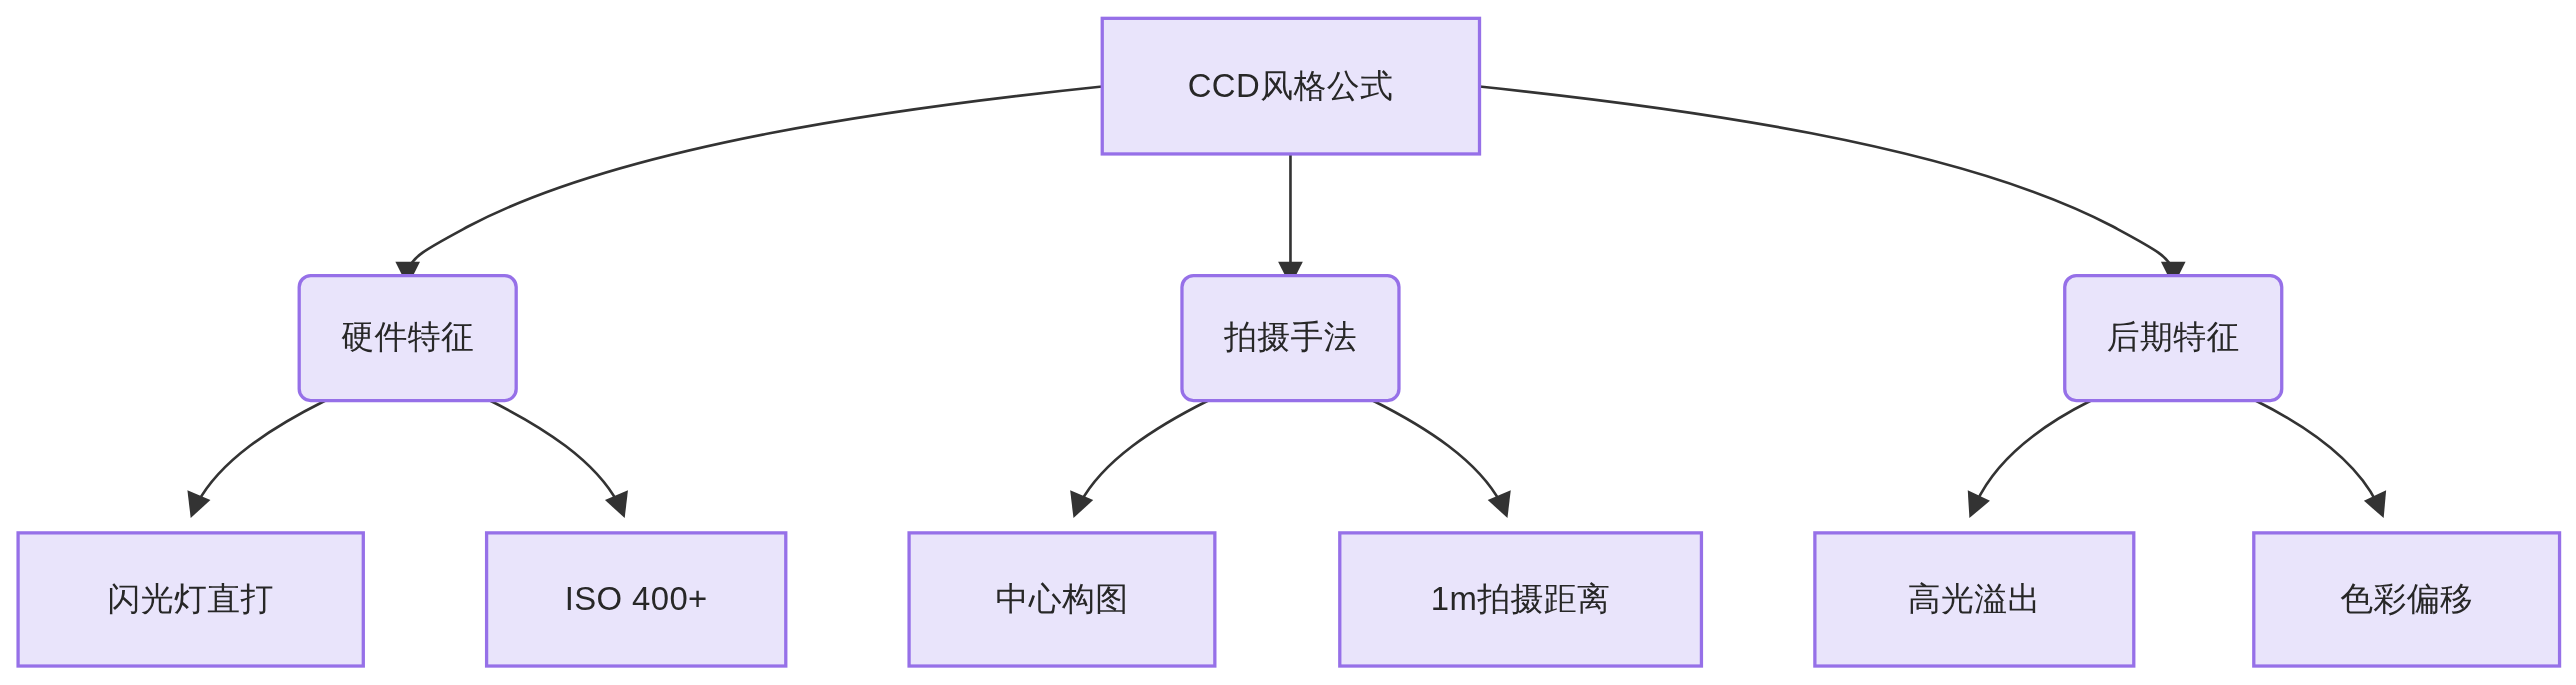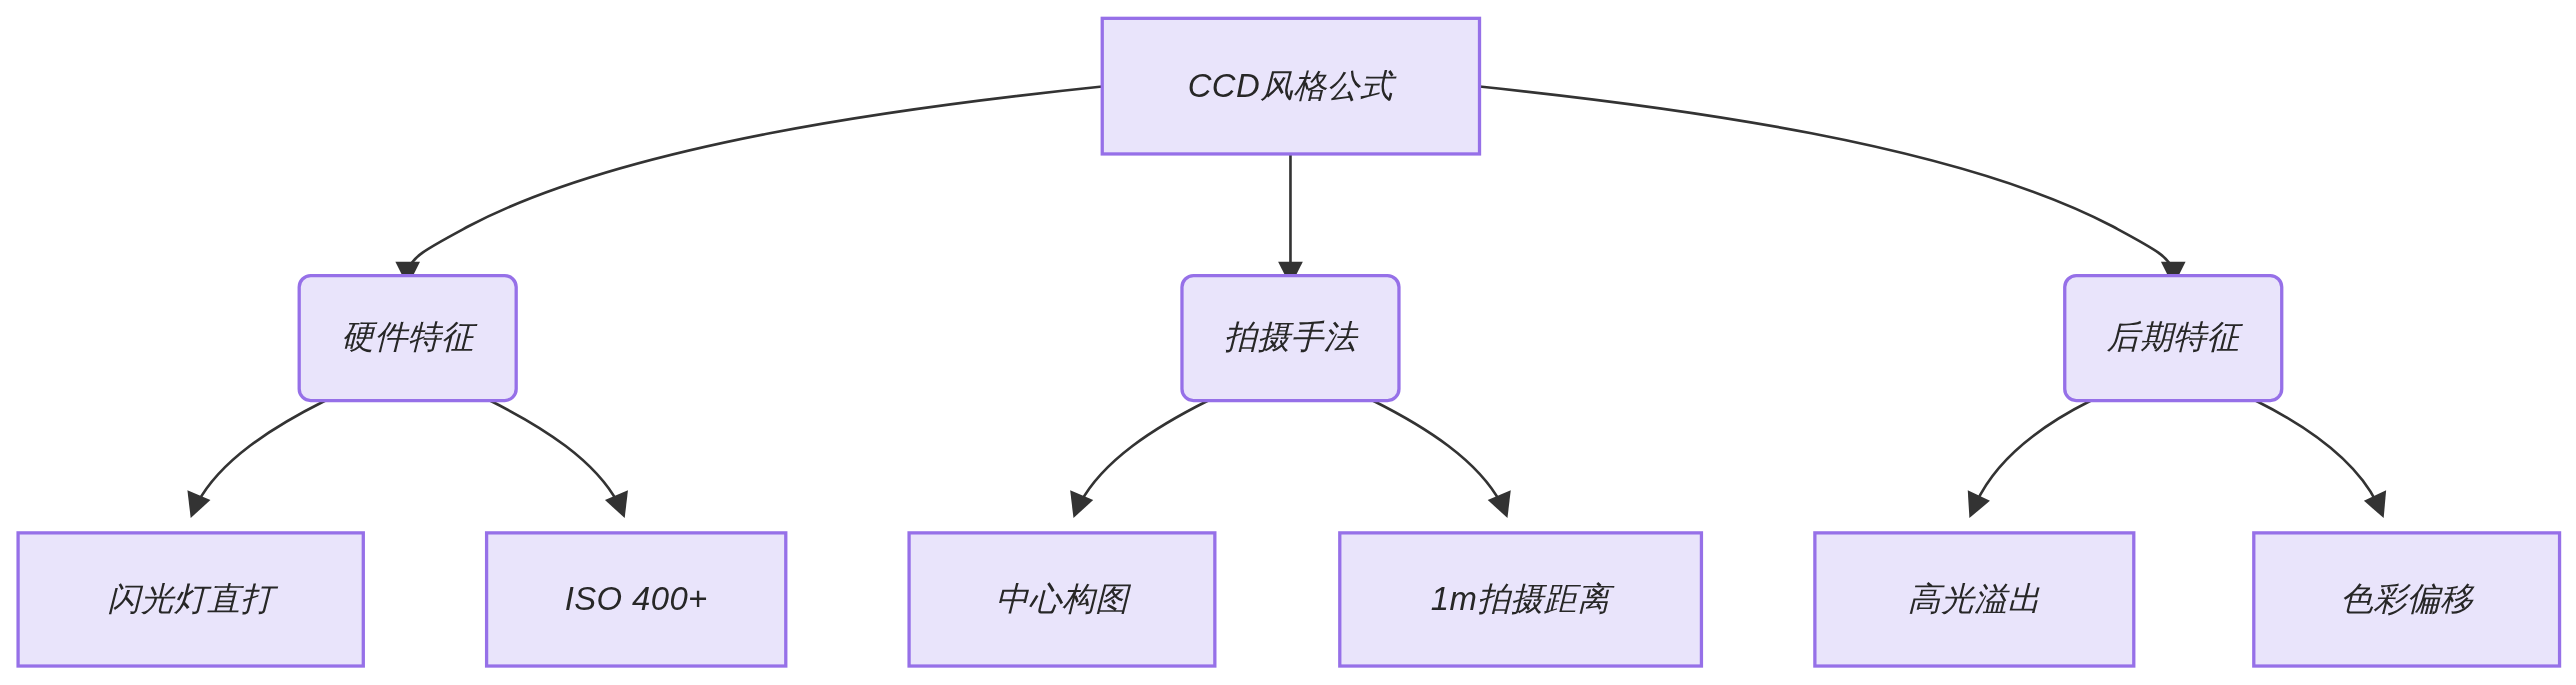--- a/index.html
+++ b/index.html
@@ -11,21 +11,20 @@
     width: 2576px;
     height: 686px;
     font-family: "Liberation Sans", "DejaVu Sans", sans-serif;
     overflow: hidden;
   }
   #diagram-root {
     position: relative;
     width: 2576px;
     height: 686px;
     background: #ffffff;
-    font-style: italic;
   }
   svg.flow-canvas {
     position: absolute;
     left: 0;
     top: 0;
     width: 2576px;
     height: 686px;
     display: block;
   }
   .node-rect {

